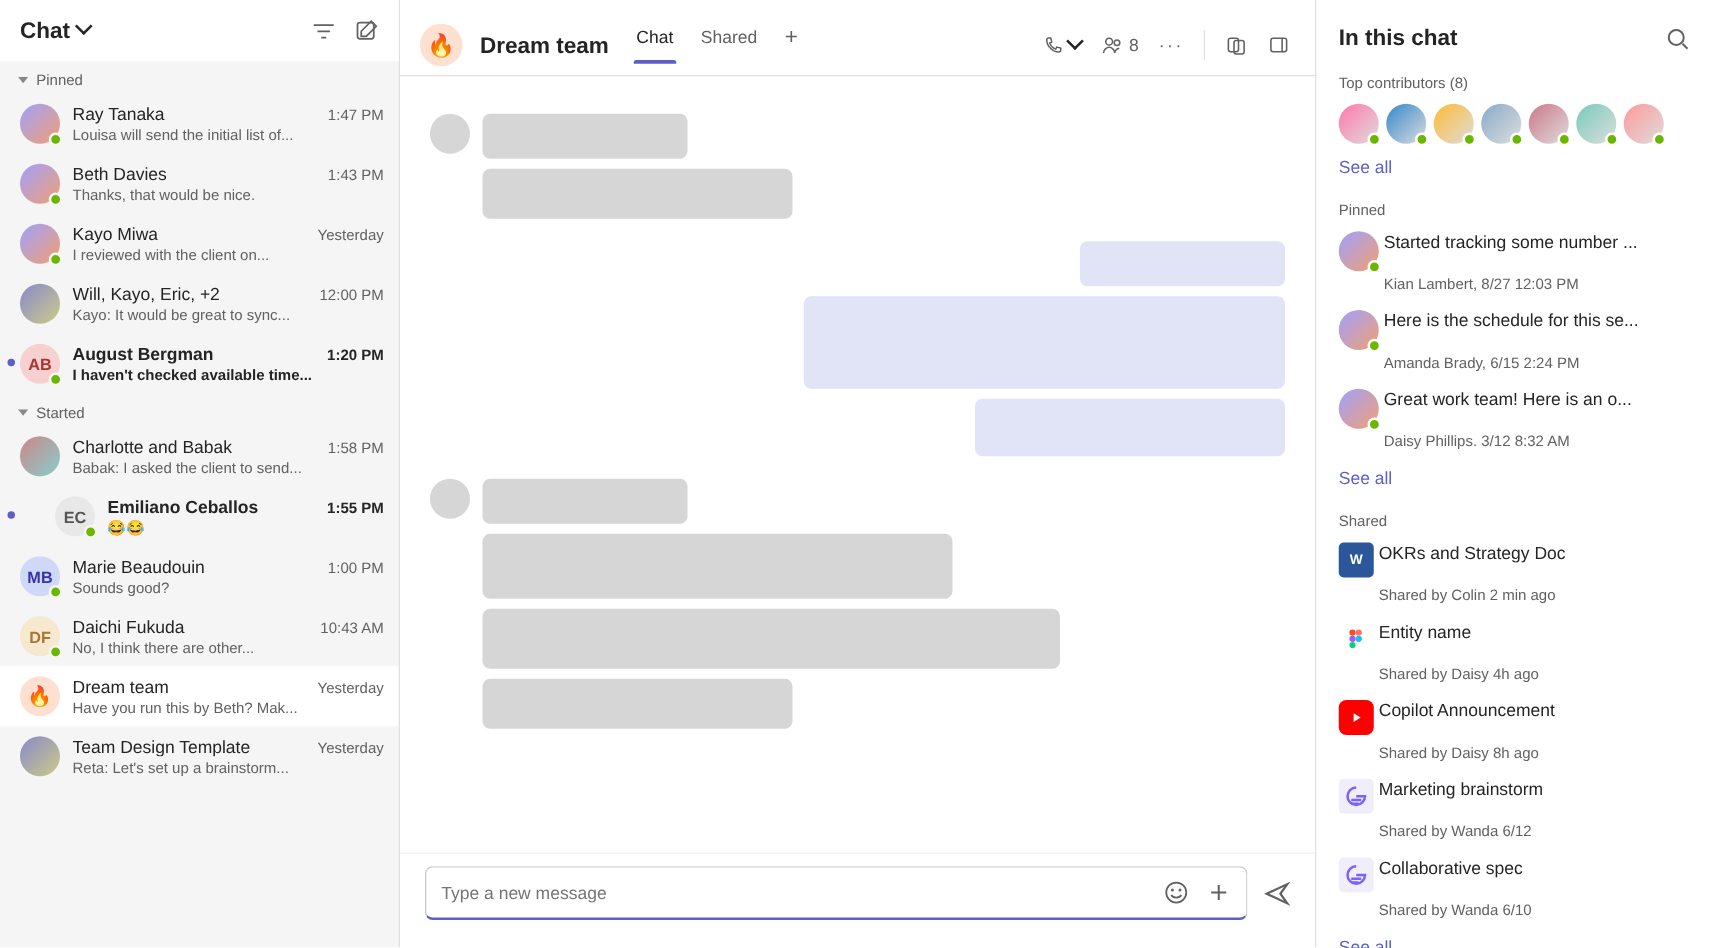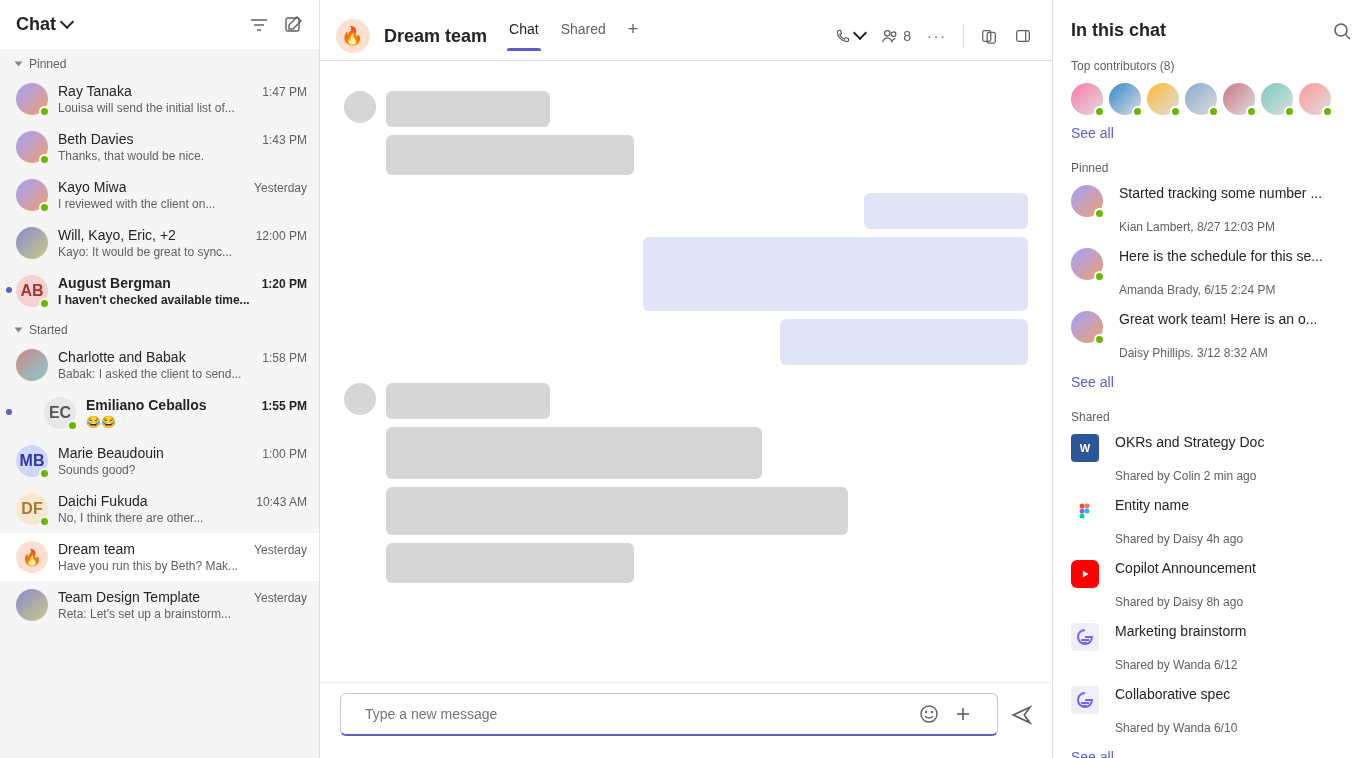--- a/index.html
+++ b/index.html
@@ -13,21 +13,21 @@
   .sidebar-title { font-size: 18px; font-weight: 700; }
   .sidebar-actions { display: flex; gap: 14px; }
   .icon-btn { width: 20px; height: 20px; display: inline-flex; align-items: center; justify-content: center; cursor: pointer; color: #616161; }
   .icon-btn svg, .icon-inline svg { width: 100%; height: 100%; }
 
   .section-header { font-size: 12px; color: #616161; padding: 8px 16px 4px 16px; display: flex; align-items: center; gap: 4px; }
   .chat-list { overflow-y: auto; flex: 1; }
   .chat-item { display: flex; padding: 8px 12px 8px 16px; gap: 10px; cursor: pointer; align-items: flex-start; position: relative; }
   .chat-item.active { background: #fff; }
   .unread-dot { width: 6px; height: 6px; border-radius: 50%; background: #5b5fc7; position: absolute; left: 6px; top: 20px; }
-  .avatar { width: 32px; height: 32px; border-radius: 50%; flex-shrink: 0; position: relative; display: flex; align-items: center; justify-content: center; font-size: 16px; font-weight: 600; color: #fff; }
+  .avatar { width: 32px; height: 32px; border-radius: 50%; flex-shrink: 0; position: relative; display: flex; align-items: center; justify-content: center; font-size: 13px; font-weight: 600; color: #fff; }
   .avatar.img { background: linear-gradient(135deg, #a0a0ff, #f0a070); }
   .avatar.initials-ab { background: #f7d0d0; color: #a33; }
   .avatar.initials-ec { background: #e8e8e8; color: #555; margin-left: 28px; }
   .avatar.initials-mb { background: #d0d8f7; color: #33a; }
   .avatar.initials-ok { background: #f0d0f7; color: #737; }
   .avatar.initials-df { background: #f7e8d0; color: #a73; }
   .avatar.fire { background: #fde0d0; font-size: 16px; }
   .avatar.doubleA { background: linear-gradient(135deg,#88c,#cc8); }
   .avatar.doubleB { background: linear-gradient(135deg,#c88,#8cc); }
   .presence { width: 11px; height: 11px; border-radius: 50%; background: #6bb700; border: 2px solid #f5f5f5; position: absolute; right: -2px; bottom: -2px; }
@@ -59,35 +59,35 @@
   .msg-group { display:flex; gap:10px; margin-bottom: 18px; }
   .msg-avatar { width:32px; height:32px; border-radius:50%; background:#d6d6d6; flex-shrink:0; }
   .bubbles { display:flex; flex-direction:column; gap:8px; }
   .msg-group.right { justify-content:flex-end; }
   .msg-group.right .bubbles { align-items:flex-end; }
   .bubble { border-radius:6px; }
   .bubble.g1 { background:#d6d6d6; }
   .bubble.g2 { background:#e1e3f7; }
 
   .compose-wrap { padding: 0 20px 22px 20px; display:flex; align-items:center; gap:12px; border-top:1px solid #f0f0f0; padding-top:10px; }
-  .compose { flex:1; border:1px solid #c8c8c8; border-radius:6px; padding:10px 24px; display:flex; align-items:center; gap:10px; border-bottom:2px solid #5b5fc7; }
+  .compose { flex:1; border:1px solid #c8c8c8; border-radius:6px; padding:10px 12px; display:flex; align-items:center; gap:10px; border-bottom:2px solid #5b5fc7; }
   .compose input { border:none; outline:none; flex:1; font-size:14px; color:#242424; background:transparent; }
   .compose-icons { display:flex; gap:14px; color:#616161; }
   .send-btn { color:#616161; cursor:pointer; width:22px; height:22px; }
 
   
   .info { width: 318px; border-left:1px solid #e0e0e0; padding: 20px 18px; overflow-y:auto; }
   .info-header { display:flex; justify-content:space-between; align-items:center; margin-bottom:18px; }
   .info-title { font-size:18px; font-weight:700; }
   .info-section { margin-bottom:20px; }
   .info-label { font-size:12px; color:#616161; margin-bottom:10px; }
   .contrib-row { display:flex; gap:6px; flex-wrap:wrap; margin-bottom:10px; }
   .contrib-row .avatar { width:32px; height:32px; }
   .see-all { color:#5b5fc7; font-size:14px; cursor:pointer; }
-  .pinned-item, .shared-item { display:flex; gap:16px; margin-bottom:14px; cursor:pointer; }
+  .pinned-item, .shared-item { display:flex; gap:4px; margin-bottom:14px; cursor:pointer; }
   .pinned-item .avatar { width:32px; height:32px; }
   .pi-text { flex:1; min-width:0; }
   .pi-title { font-size:14px; white-space:nowrap; overflow:hidden; text-overflow:ellipsis; }
   .pi-sub { font-size:12px; color:#616161; margin-top:19px; }
   .file-icon { width:28px; height:28px; border-radius:4px; display:flex; align-items:center; justify-content:center; font-size:11px; font-weight:700; color:#fff; flex-shrink:0; }
   .fi-word { background:#2b579a; }
   .fi-figma { background:#fff; }
   .fi-yt { background:#ff0000; border-radius:6px; }
   .fi-loop { background:#f0eefa; color:#7b61ff; }
 

